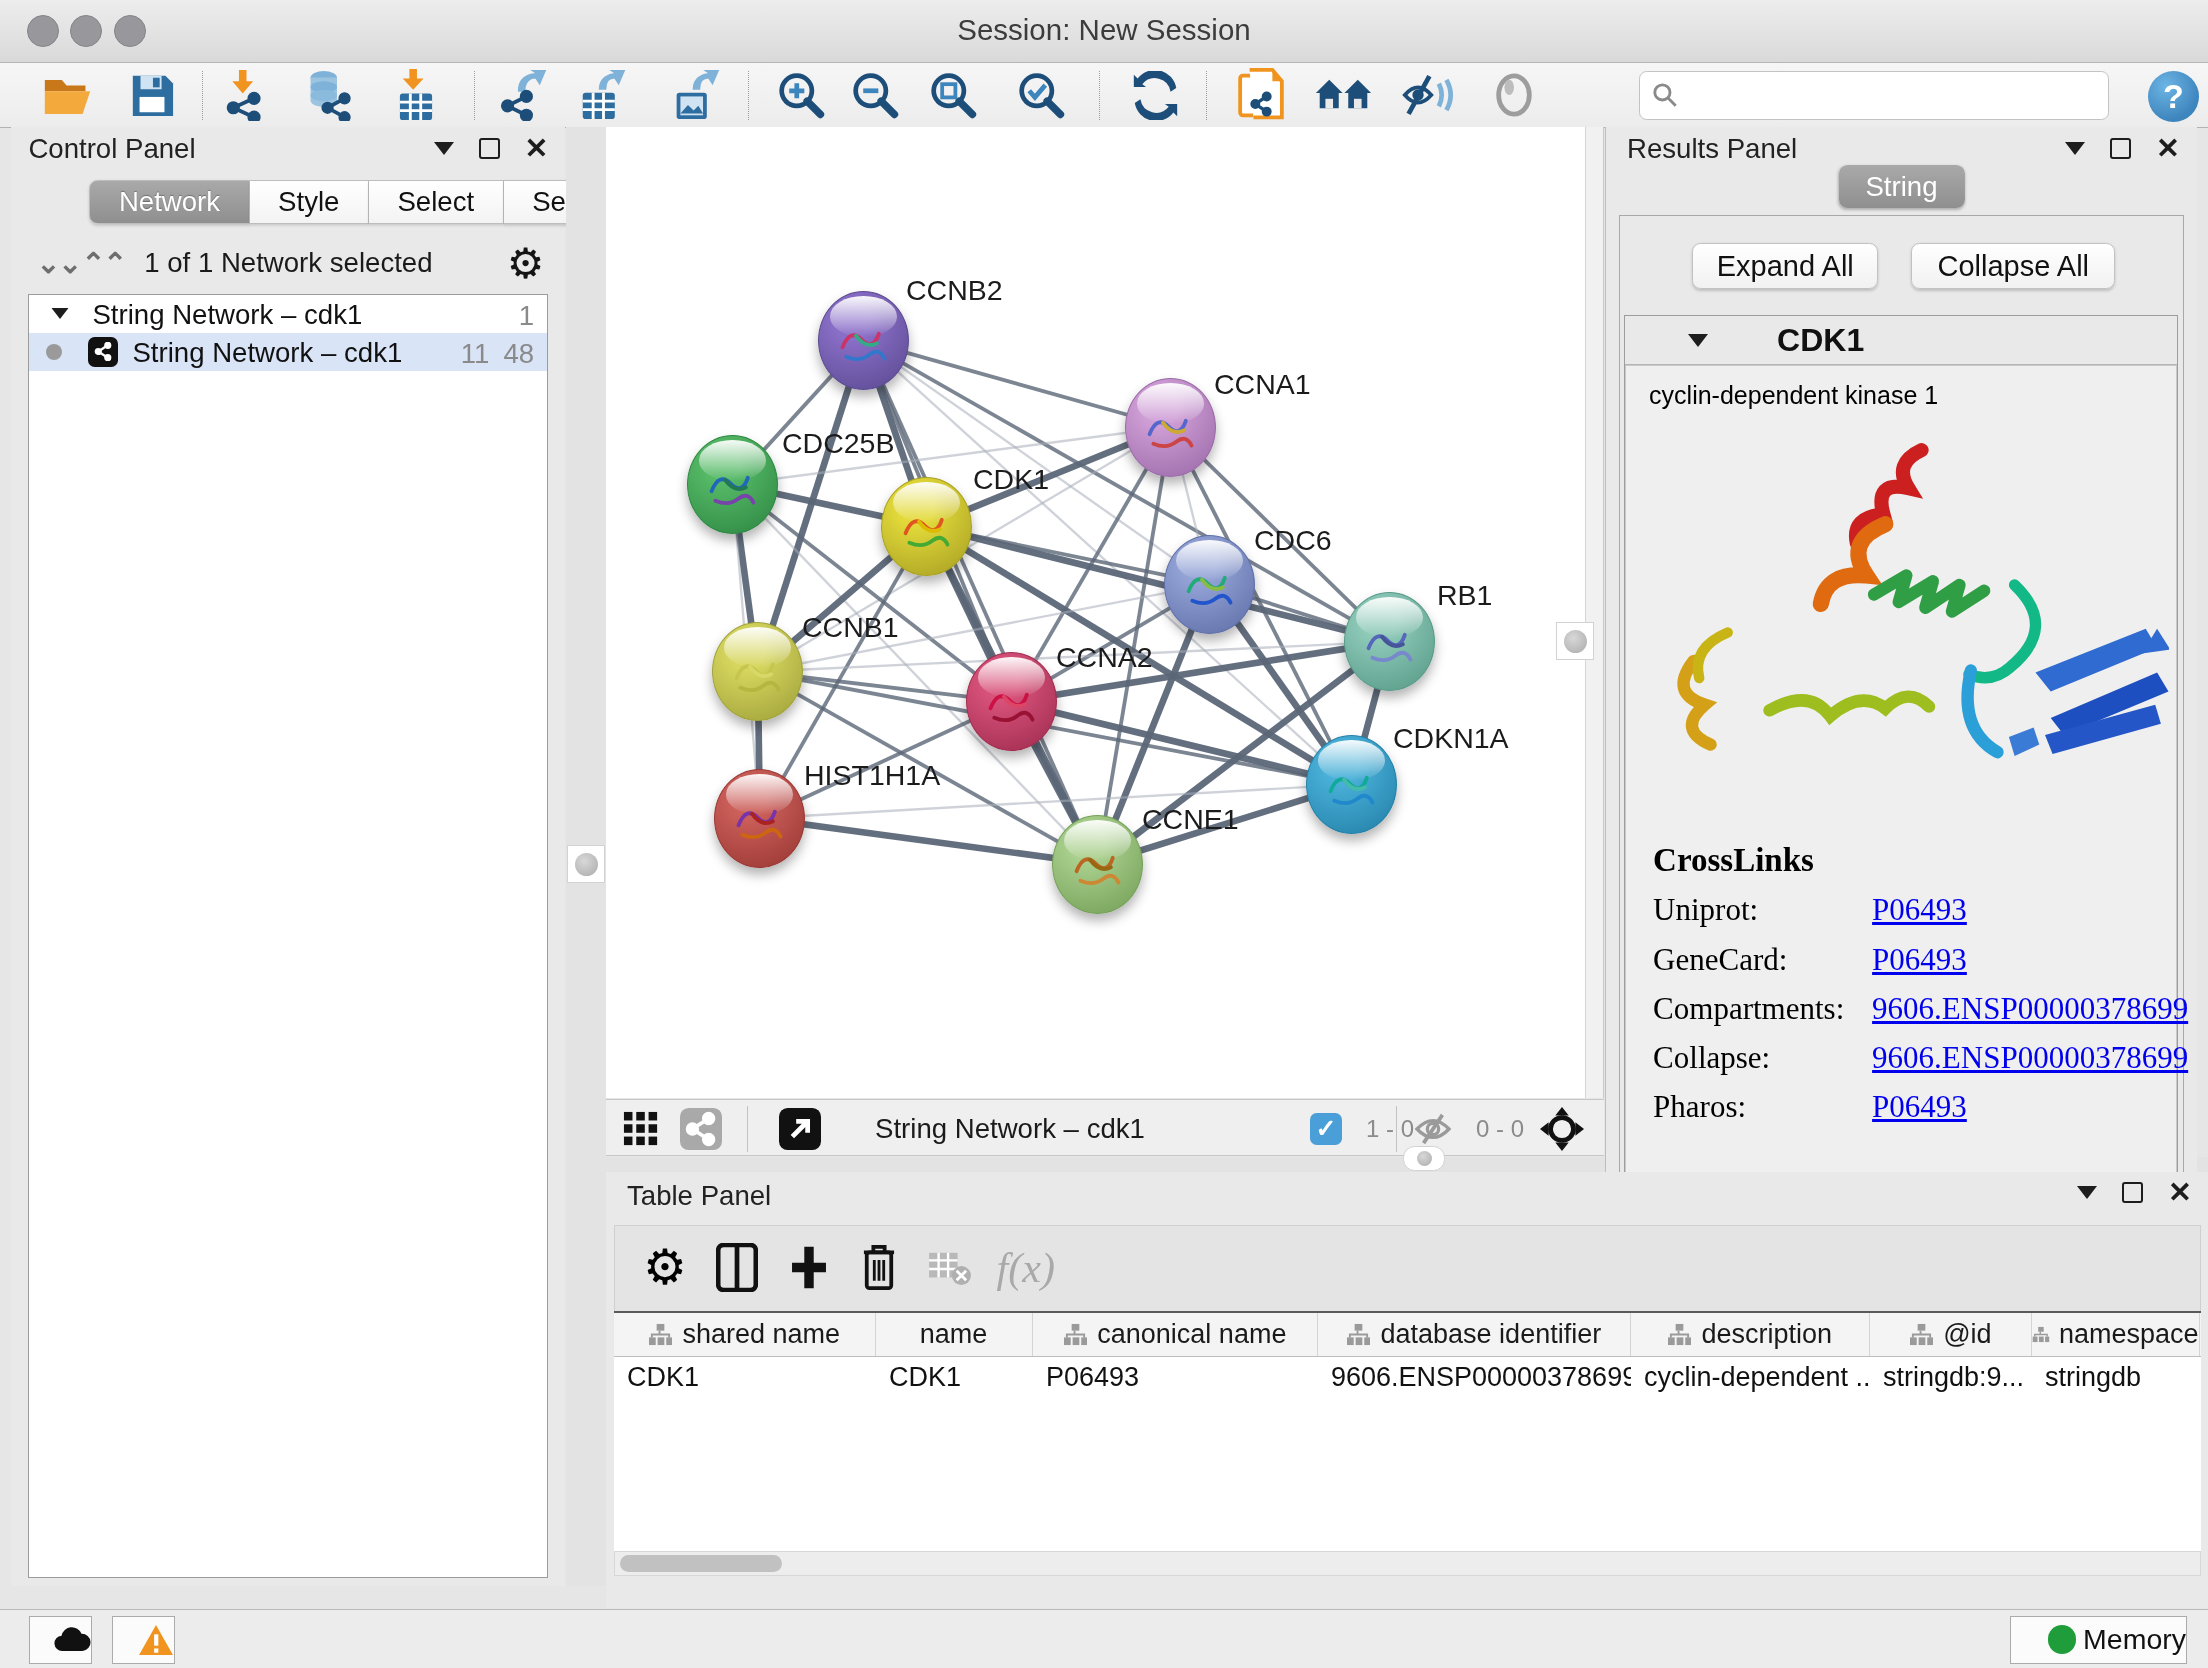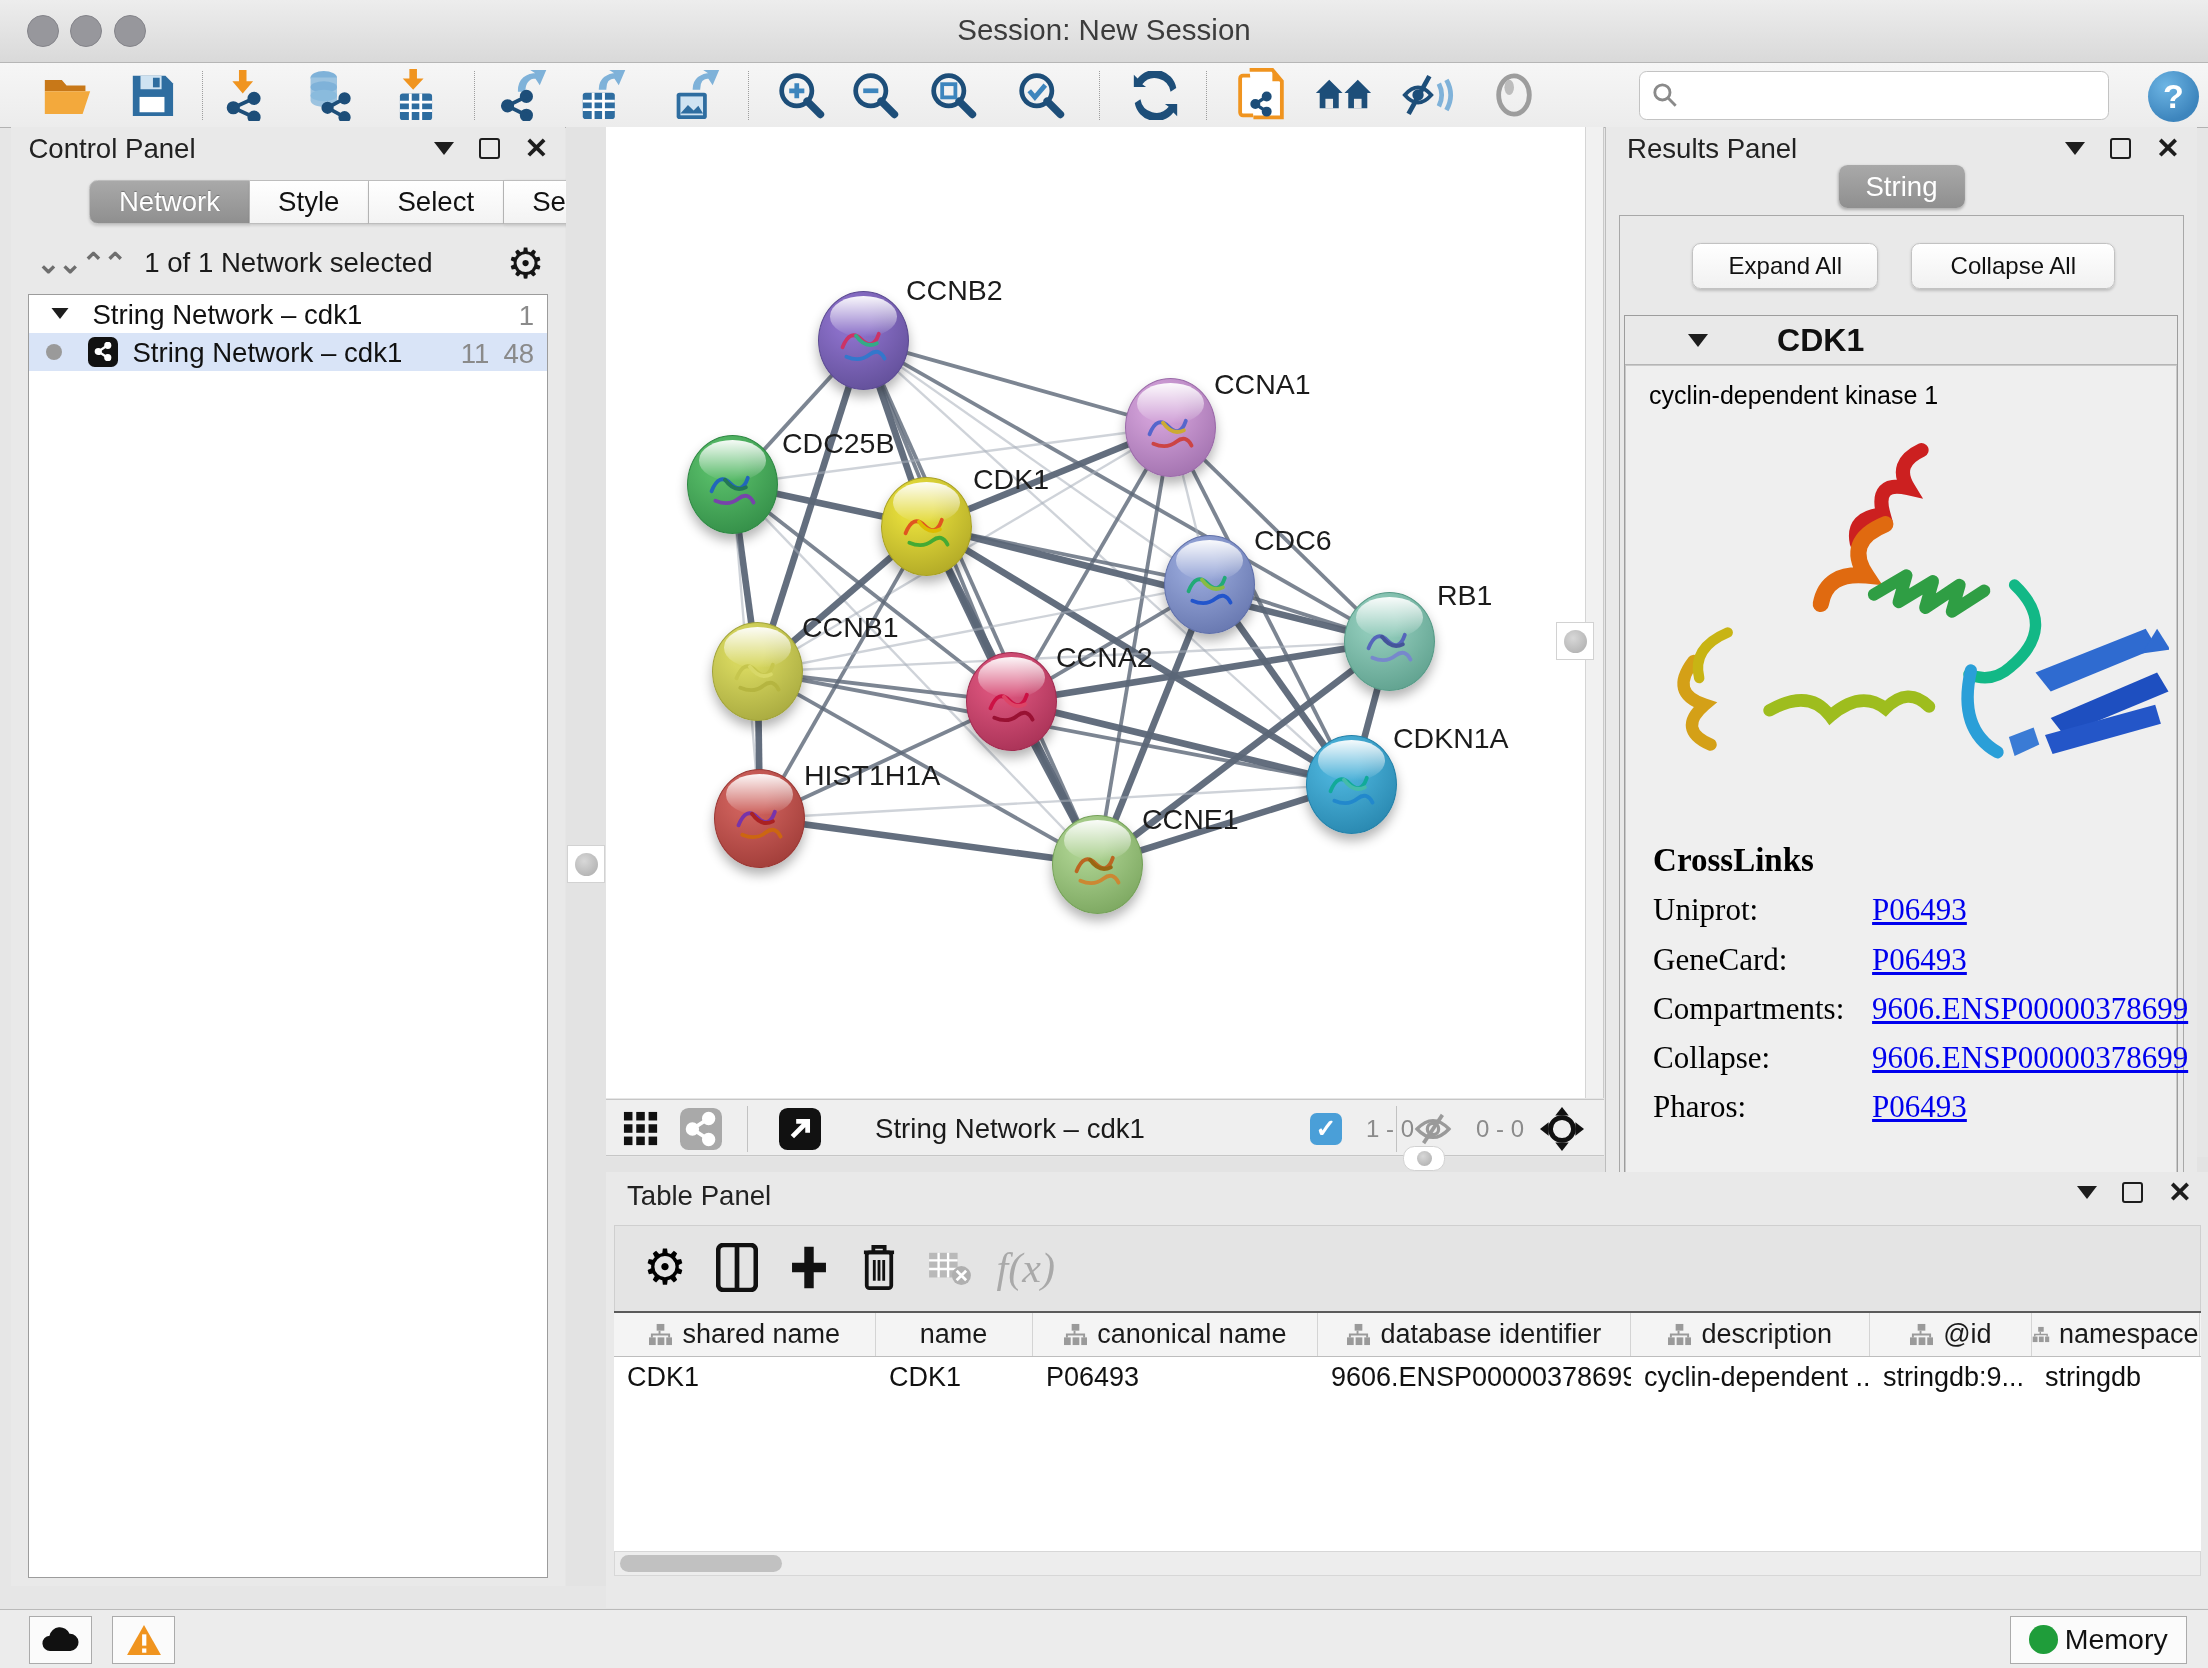--- a/index.html
+++ b/index.html
@@ -91,21 +91,21 @@
   #hsplit .handle{left:797px;top:-11.4px;width:42px;height:25px;border-radius:11.4px;}
   #hsplit .handle i{width:15px;height:15px;}
 
   
   #results-panel{position:absolute;left:1605px;top:127px;width:592px;height:1459px;background:#e9e9e9;border-left:1.9px solid #bdbdbd;}
   #rp-title{position:absolute;left:21px;top:5.7px;}
   #rp-tab{position:absolute;left:50%;transform:translateX(-50%);top:38px;padding:5.7px 27px;
     background:linear-gradient(#a9a9a9,#8f8f8f);color:#fff;border-radius:8.6px;font-size:27.6px;box-shadow:0 1.9px 2.9px rgba(0,0,0,.25);}
   #rp-box{position:absolute;left:13.3px;top:88px;width:565px;height:989px;border:1.9px solid #a8a8a8;background:#e9e9e9;}
   .rp-btn{position:absolute;top:27px;height:46px;background:linear-gradient(#ffffff,#f1f1f1);border:1px solid #c2c2c2;
-    border-radius:8.6px;font-size:24px;color:#111;display:flex;align-items:center;justify-content:center;box-shadow:0 1.9px 2.9px rgba(0,0,0,.18);}
+    border-radius:8.6px;font-size:29px;color:#111;display:flex;align-items:center;justify-content:center;box-shadow:0 1.9px 2.9px rgba(0,0,0,.18);}
   #rp-section{position:absolute;left:3.8px;top:99px;width:554px;height:877px;border:1.9px solid #9d9d9d;}
   #rp-sec-header{position:relative;height:49px;background:#e9e9e9;border-bottom:1px solid #b5b5b5;}
   #rp-sec-header .tri-down{position:absolute;left:63px;top:18px;}
   #gene-name{position:absolute;left:152px;top:5.7px;font-size:32px;font-weight:bold;color:#111;}
   #rp-sec-body{position:relative;height:824px;background:#efefef;border:1px solid #c9c9c9;}
   #gene-desc{position:absolute;left:23px;top:15px;font-size:25px;color:#000000;}
   #protein-img{position:absolute;left:9.5px;top:67px;}
   #crosslinks{position:absolute;left:27px;top:476px;font-family:"Liberation Serif",serif;}
   #crosslinks-title{font-size:33px;font-weight:bold;color:#000;font-family:"Liberation Serif",serif;}
   .cl-row{display:flex;margin-top:13.3px;}
@@ -126,21 +126,21 @@
   .td{font-size:27px;color:#111;padding:4.8px 3.8px 0 13.3px;overflow:hidden;white-space:nowrap;}
   #tscroll{position:absolute;left:7.6px;top:379px;width:1587px;height:25px;background:#ededed;border:1px solid #d7d7d7;}
   #tscroll .thumb{position:absolute;left:5.7px;top:2.9px;width:162px;height:17px;border-radius:8.6px;background:#c1c1c1;}
   #tp-tabs{left:519px;top:388px;}
   #tp-tabs .seg{padding:0 32px;height:46px;font-size:28.5px;}
   #tp-tabs{top:390px;}
 
   
   #statusbar{position:absolute;left:0;top:1609px;width:2208px;height:59px;background:#ececec;border-top:1px solid #bababa;}
   .sb-btn{position:absolute;top:5.7px;height:48px;background:#fbfbfb;border:1.9px solid #ababab;
-    display:flex;align-items:center;justify-content:center;gap:7px;font-size:28.5px;color:#111;}
+    display:flex;align-items:center;justify-content:flex-end;gap:7px;font-size:28.5px;color:#111;}
   #memory-button .dot{width:28.5px;height:28.5px;border-radius:50%;background:#1f9d3a;}
 </style>
 </head>
 <body>
 
 <div id="window">
 
   <div id="titlebar">
     <div class="traffic" style="left:27px"></div>
     <div class="traffic" style="left:70px"></div>

